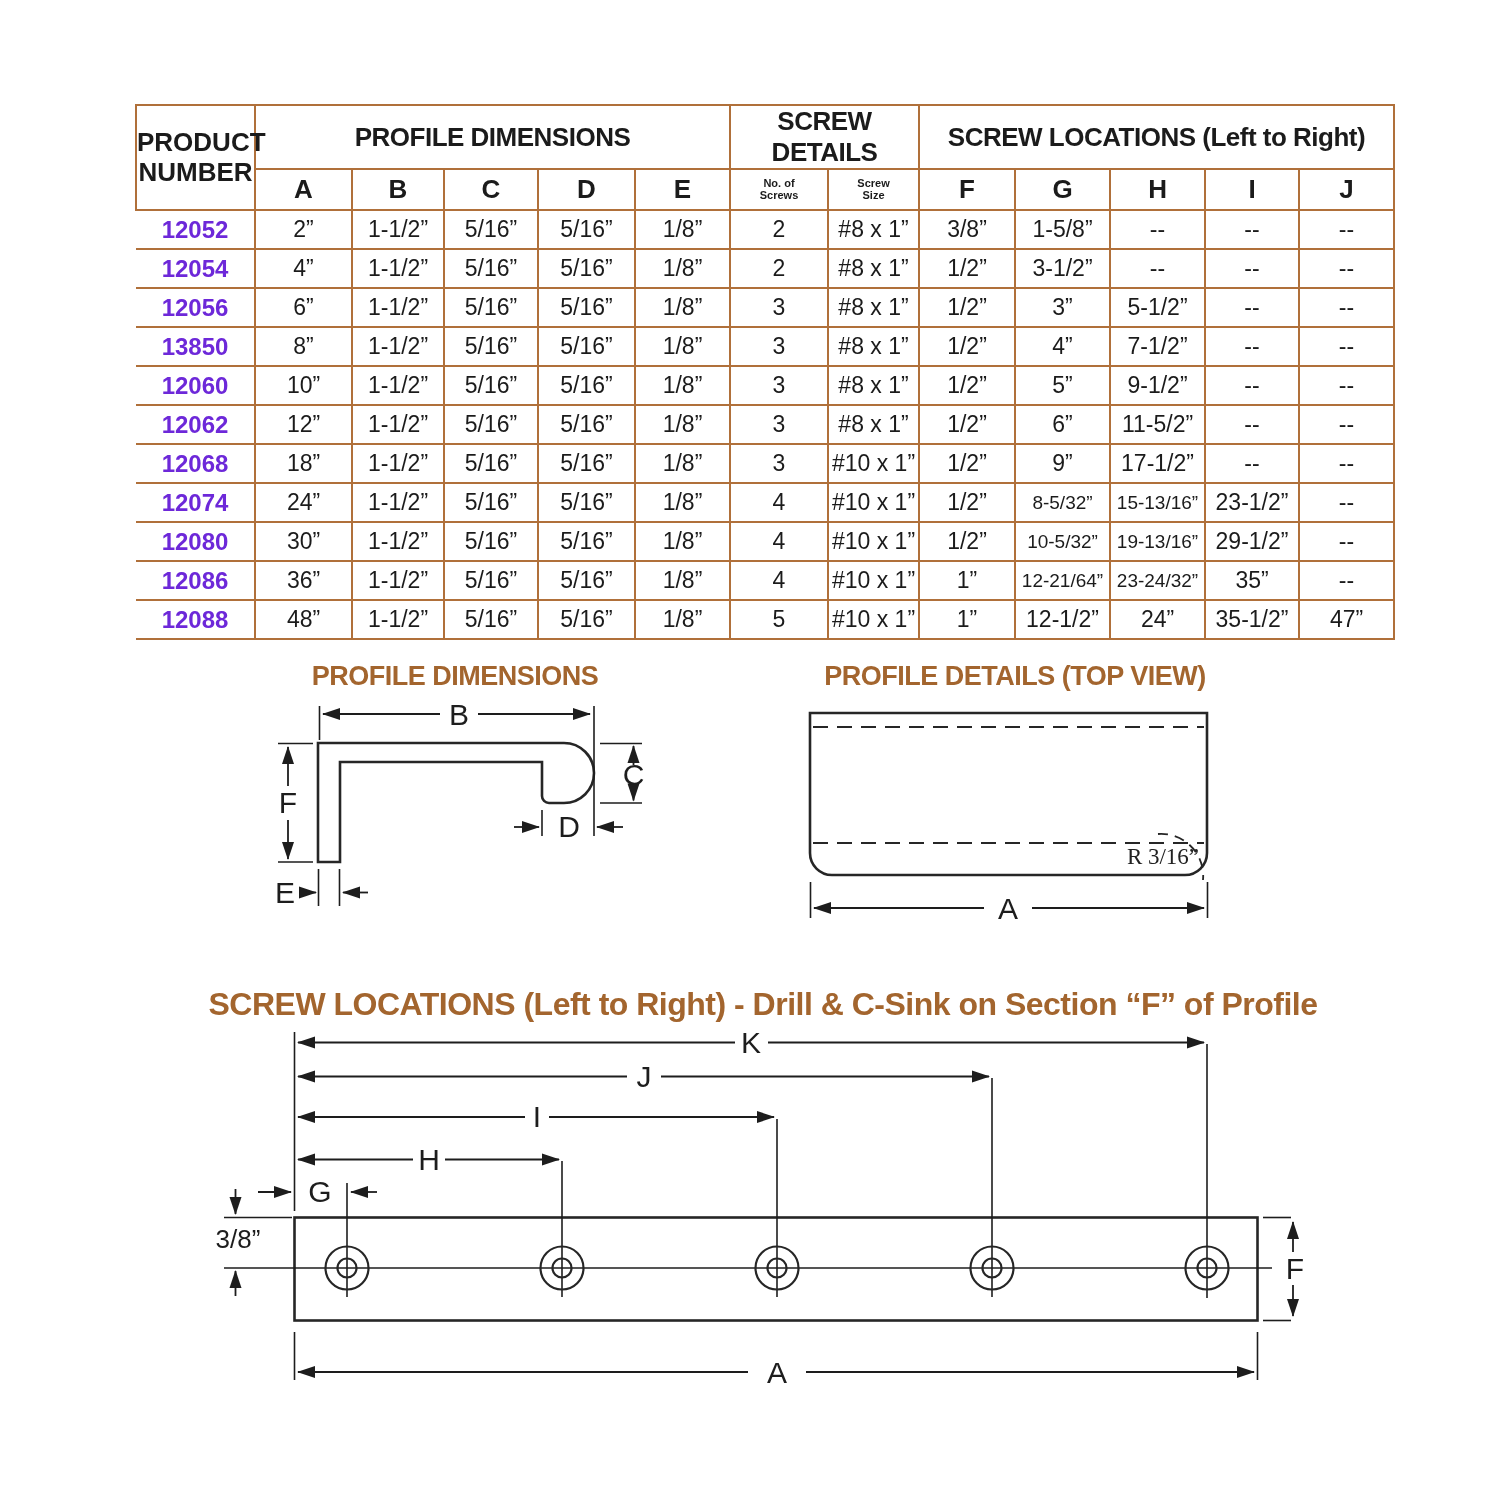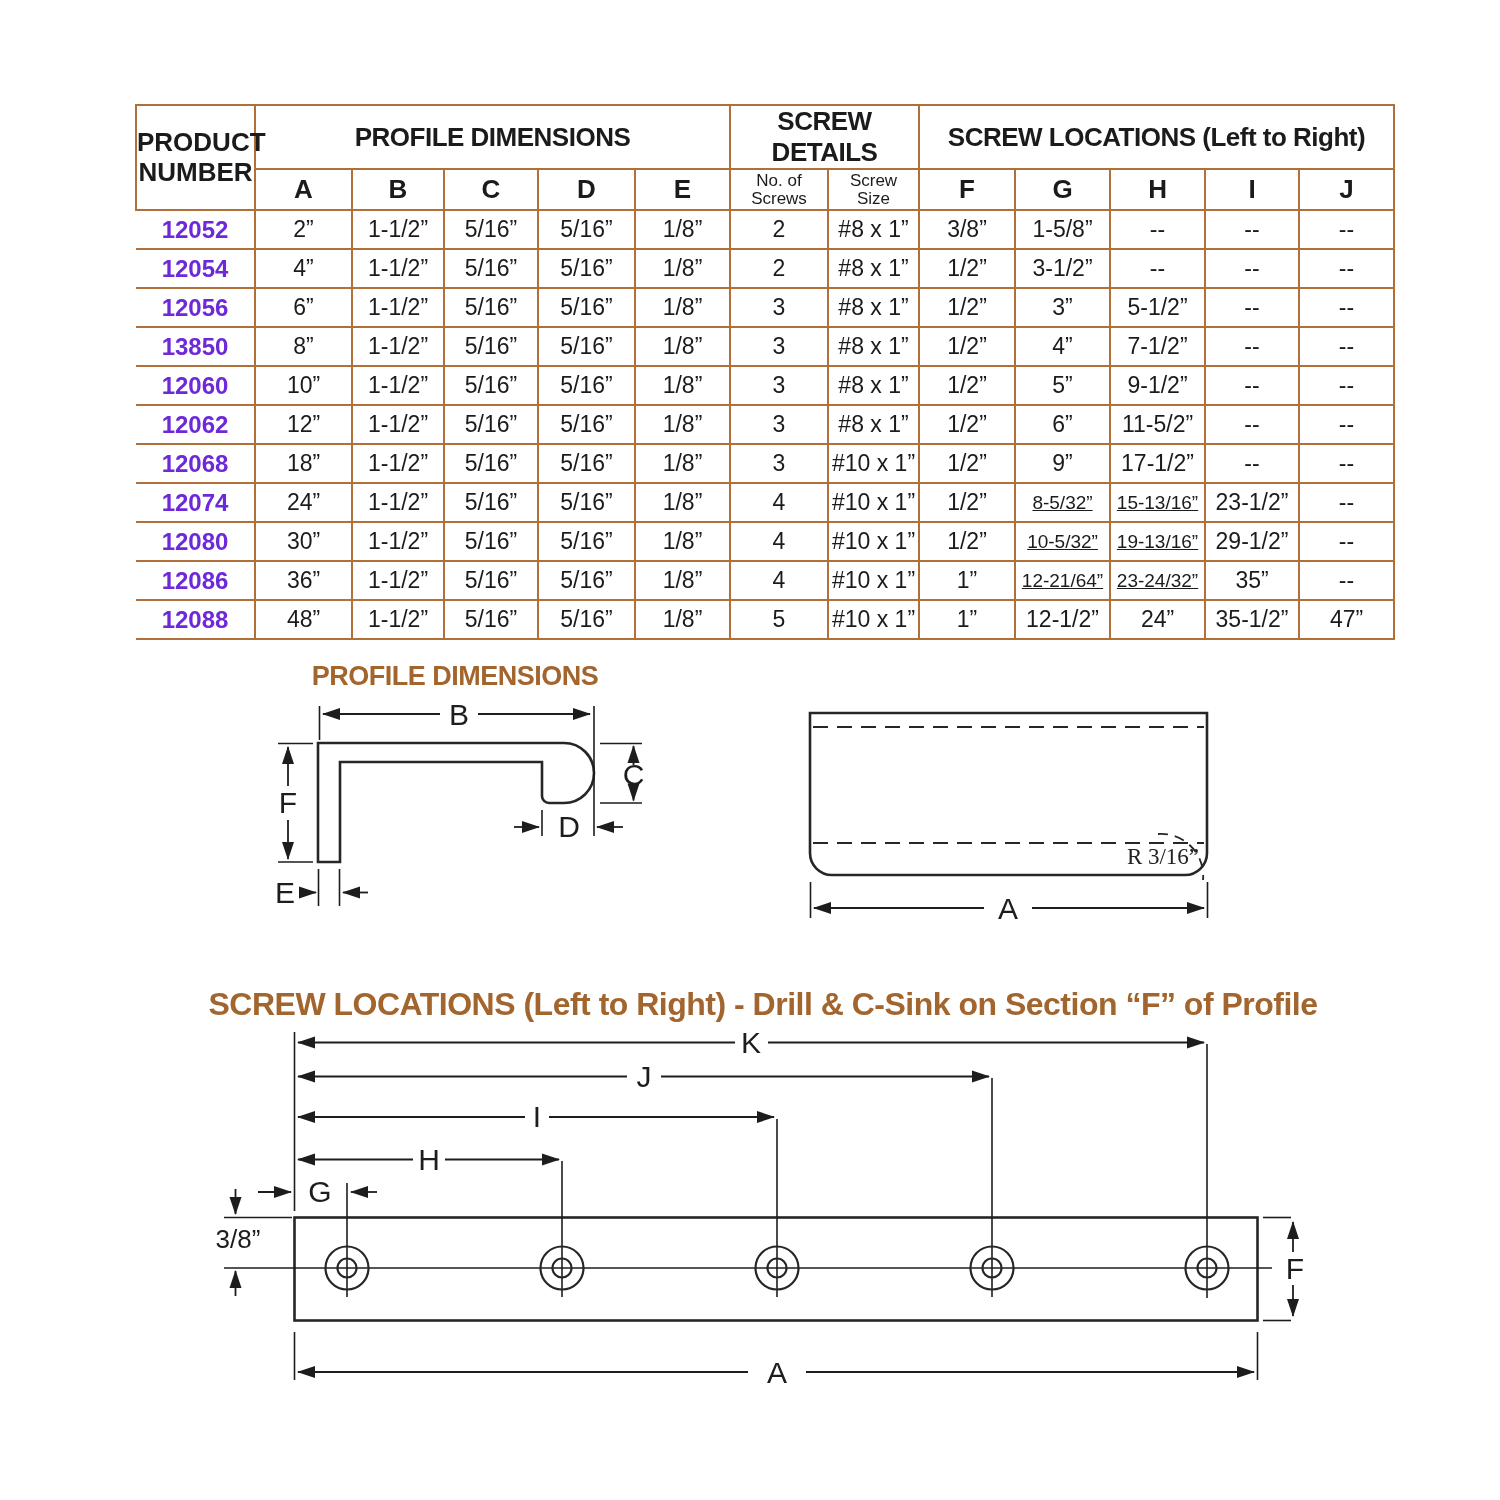--- a/index.html
+++ b/index.html
@@ -5,26 +5,26 @@
   html,body{margin:0;padding:0;background:#ffffff;}
   #canvas{position:relative;width:1456px;height:1500px;background:#ffffff;overflow:hidden;
           font-family:"Liberation Sans",sans-serif;}
   
   table.spec{position:absolute;left:135px;top:104px;width:1258px;border-collapse:collapse;
              table-layout:fixed;}
   table.spec th,table.spec td{border:2px solid #b0703a;text-align:center;vertical-align:middle;
              padding:0;color:#1b1b1b;}
   th.group{height:45px;font-size:26px;font-weight:bold;color:#a3652e;letter-spacing:-0.5px;}
   th.collet{height:39px;font-size:26px;font-weight:bold;color:#a3652e;}
-  th.colsm{font-size:17px;line-height:1.05;font-weight:normal;color:#a3652e;white-space:pre-line;}
+  th.colsm{font-size:11px;line-height:1.05;font-weight:bold;color:#a3652e;white-space:pre-line;}
   th.prodhead{font-size:26px;font-weight:bold;color:#a3652e;line-height:1.12;white-space:pre-line;
               border-top:none;border-left:none;background:transparent;}
   table.spec td{height:37px;font-size:23px;}
   table.spec td.prod{font-weight:bold;font-size:24px;color:#6d28d9;}
-  table.spec td.small{font-size:19px;text-decoration:underline;}
+  table.spec td.small{font-size:19px;}
   .noleft{border-left:none !important;}
   
   .dtitle{position:absolute;font-weight:bold;color:#a3652e;text-align:center;letter-spacing:-0.5px;}
   #t-profile{left:230px;top:661px;width:450px;font-size:27px;}
   #t-topview{left:790px;top:661px;width:450px;font-size:27px;}
   #t-screw{left:70px;top:986px;right:0;font-size:32px;}
   
   svg{position:absolute;overflow:visible;}
   .shape{stroke:#262626;stroke-width:2.6;fill:#ffffff;}
   .dim{stroke:#1d1d1d;stroke-width:1.8;fill:none;}
@@ -249,20 +249,21 @@
           <td>1”</td>
           <td>12-1/2”</td>
           <td>24”</td>
           <td>35-1/2”</td>
           <td>47”</td>
         </tr>
       </tbody>
   </table>
 
   <div id="t-profile" class="dtitle">PROFILE DIMENSIONS</div>
+  <div id="t-topview" class="dtitle">PROFILE DETAILS (TOP VIEW)</div>
   <div id="t-screw" class="dtitle">SCREW LOCATIONS (Left to Right) - Drill &amp; C-Sink on Section “F” of Profile</div>
 
   <svg style="left:240px;top:700px;" width="430" height="215" viewBox="240 700 430 215">
     <defs>
       <marker id="ah" markerUnits="userSpaceOnUse" markerWidth="20" markerHeight="14" refX="18" refY="7" orient="auto">
         <path d="M1,1 L19,7 L1,13 Z" fill="#1d1d1d"></path>
       </marker>
     </defs>
 
     <path class="shape" d="M 318 743 L 564 743 A 30 30 0 0 1 564 803 L 549 803 A 7 7 0 0 1 542 796 L 542 762 L 340 762 L 340 862 L 318 862 Z"></path>

